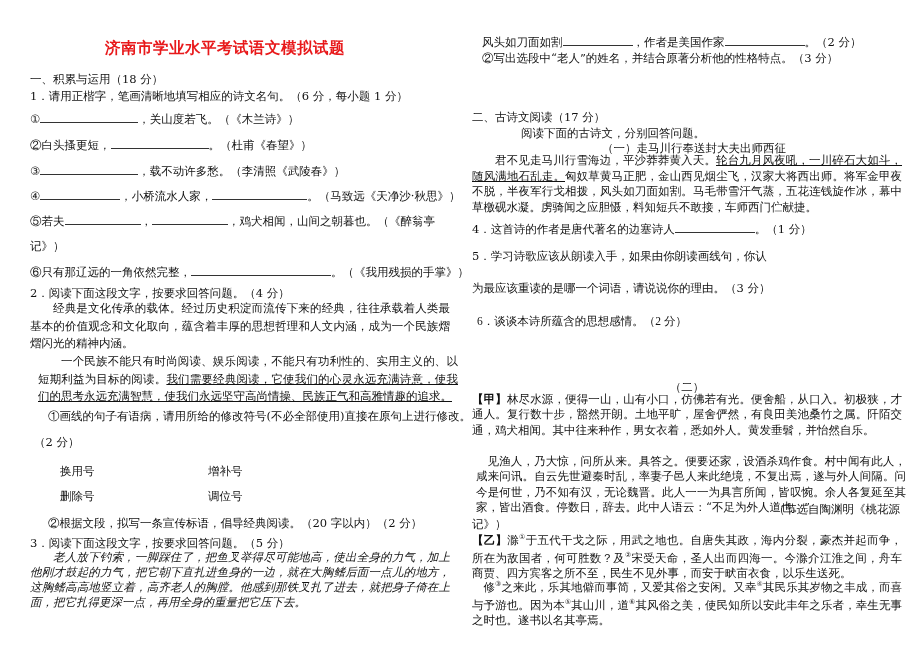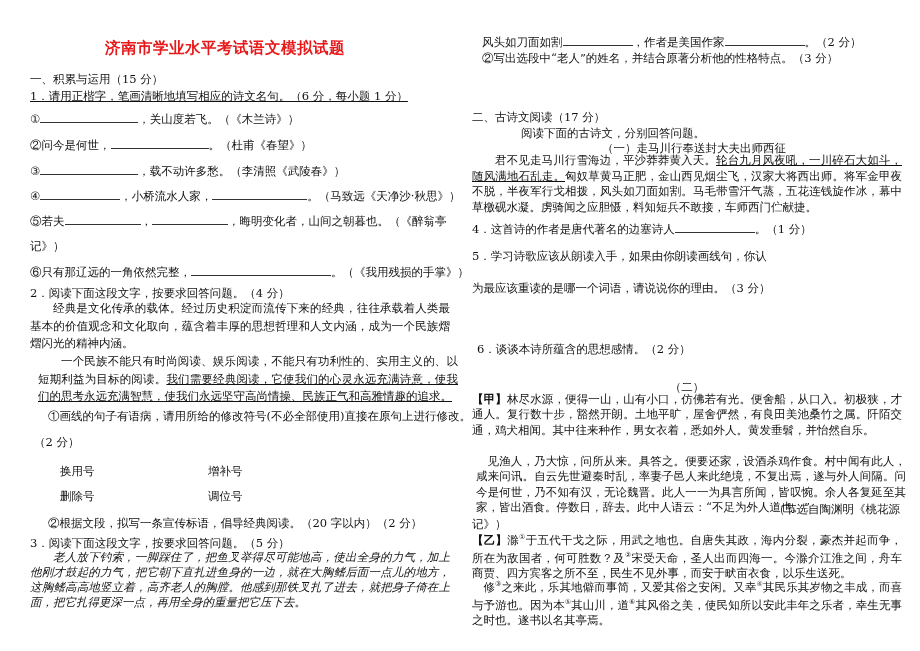--- a/index.html
+++ b/index.html
@@ -23,37 +23,37 @@
   .center { text-align: center; }
   sup { font-size: 7px; }
   .bold { font-weight: bold; }
 </style>
 </head>
 <body>
 
 <div class="title">济南市学业水平考试语文模拟试题</div>
 
 <div class="col left">
-  <div class="abs" style="top:72px;left:0;">一、积累与运用（15 分）</div>
-  <div class="abs" style="top:89px;left:0;text-decoration:underline;">1．请用正楷字，笔画清晰地填写相应的诗文名句。（6 分，每小题 1 分）</div>
+  <div class="abs" style="top:72px;left:0;">一、积累与运用（18 分）</div>
+  <div class="abs" style="top:89px;left:0;">1．请用正楷字，笔画清晰地填写相应的诗文名句。（6 分，每小题 1 分）</div>
 
   <div class="abs" style="top:111px;left:0;">
     <span>①</span><span class="blank" style="width:98px"></span><span>，关山度若飞。（《木兰诗》）</span>
   </div>
   <div class="abs" style="top:137px;left:0;">
-    <span>②</span><span>问今是何世，</span><span class="blank" style="width:98px"></span><span>。（杜甫《春望》）</span>
+    <span>②</span><span>白头搔更短，</span><span class="blank" style="width:98px"></span><span>。（杜甫《春望》）</span>
   </div>
   <div class="abs" style="top:163px;left:0;">
     <span>③</span><span class="blank" style="width:98px"></span><span>，载不动许多愁。（李清照《武陵春》）</span>
   </div>
   <div class="abs" style="top:188px;left:0;">
     <span>④</span><span class="blank" style="width:80px"></span><span>，小桥流水人家，</span><span class="blank" style="width:95px"></span><span>。（马致远《天净沙·秋思》）</span>
   </div>
   <div class="abs" style="top:213px;left:0;">
-    <span>⑤</span><span>若夫</span><span class="blank" style="width:76px"></span><span>，</span><span class="blank" style="width:76px"></span><span>，晦明变化者，山间之朝暮也。（《醉翁亭</span>
+    <span>⑤</span><span>若夫</span><span class="blank" style="width:76px"></span><span>，</span><span class="blank" style="width:76px"></span><span>，鸡犬相闻，山间之朝暮也。（《醉翁亭</span>
   </div>
   <div class="abs" style="top:239px;left:0;">记》）</div>
   <div class="abs" style="top:264px;left:0;">
     <span>⑥</span><span>只有那辽远的一角依然完整，</span><span class="blank" style="width:140px"></span><span>。（《我用残损的手掌》）</span>
   </div>
 
   <div class="abs" style="top:286px;left:0;">2．阅读下面这段文字，按要求回答问题。（4 分）</div>
   <div class="para" style="top:300px;left:0;width:420px;text-indent:2em;">经典是文化传承的载体。经过历史积淀而流传下来的经典，往往承载着人类最基本的价值观念和文化取向，蕴含着丰厚的思想哲理和人文内涵，成为一个民族熠熠闪光的精神内涵。</div>
   <div class="para" style="top:353px;left:0;width:420px;text-indent:2em;margin-left:8px;"><span>一个民族不能只有时尚阅读、娱乐阅读，不能只有功利性的、实用主义的、以短期利益为目标的阅读。</span><span class="ul">我们需要经典阅读，它使我们的心灵永远充满诗意，使我们的思考永远充满智慧，使我们永远坚守高尚情操、民族正气和高雅情趣的追求。</span></div>
 
@@ -78,21 +78,21 @@
   <div class="abs" style="top:110px;left:0;">二、古诗文阅读（17 分）</div>
   <div class="abs" style="top:126px;left:22px;padding-left:27px;">阅读下面的古诗文，分别回答问题。</div>
   <div class="abs" style="top:141px;left:130px;">（一）走马川行奉送封大夫出师西征</div>
   <div class="para" style="top:153px;left:0;width:430px;text-indent:2em;line-height:15.5px;"><span>君不见走马川行雪海边，平沙莽莽黄入天。</span><span class="ul">轮台九月风夜吼，一川碎石大如斗，随风满地石乱走。</span><span>匈奴草黄马正肥，金山西见烟尘飞，汉家大将西出师。将军金甲夜不脱，半夜军行戈相拨，风头如刀面如割。马毛带雪汗气蒸，五花连钱旋作冰，幕中草檄砚水凝。虏骑闻之应胆慑，料知短兵不敢接，车师西门伫献捷。</span></div>
 
   <div class="abs" style="top:221px;left:0;">
     <span>4．这首诗的作者是唐代著名的边塞诗人</span><span class="blank" style="width:80px"></span><span>。（1 分）</span>
   </div>
   <div class="abs" style="top:249px;left:0;">5．学习诗歌应该从朗读入手，如果由你朗读画线句，你认</div>
   <div class="abs" style="top:281px;left:0;">为最应该重读的是哪一个词语，请说说你的理由。（3 分）</div>
-  <div class="abs" style="top:342px;left:5px;">6．谈谈本诗所蕴含的思想感情。（2 分）</div>
+  <div class="abs" style="top:314px;left:5px;font-family:Liberation Serif, serif;">6．谈谈本诗所蕴含的思想感情。（2 分）</div>
 
   <div class="abs center" style="top:380px;left:0;width:430px;">（二）</div>
   <div class="para" style="top:392px;left:0;width:430px;line-height:15.4px;"><span class="bold">【甲】</span><span>林尽水源，便得一山，山有小口，仿佛若有光。便舍船，从口入。初极狭，才通人。复行数十步，豁然开朗。土地平旷，屋舍俨然，有良田美池桑竹之属。阡陌交通，鸡犬相闻。其中往来种作，男女衣着，悉如外人。黄发垂髫，并怡然自乐。</span></div>
   <div class="para" style="top:454px;left:4px;width:430px;line-height:15.4px;text-indent:1em;">见渔人，乃大惊，问所从来。具答之。便要还家，设酒杀鸡作食。村中闻有此人，咸来问讯。自云先世避秦时乱，率妻子邑人来此绝境，不复出焉，遂与外人间隔。问今是何世，乃不知有汉，无论魏晋。此人一一为具言所闻，皆叹惋。余人各复延至其家，皆出酒食。停数日，辞去。此中人语云：“不足为外人道也。”</div>
   <div class="abs" style="top:502px;right:2px;">（节选自陶渊明《桃花源</div>
   <div class="abs" style="top:517px;left:0;">记》）</div>
 
   <div class="para" style="top:530px;left:0;width:430px;line-height:15.4px;"><span class="bold">【乙】</span><span>滁</span><sup>①</sup><span>于五代干戈之际，用武之地也。自唐失其政，海内分裂，豪杰并起而争，所在为敌国者，何可胜数？及</span><sup>②</sup><span>宋受天命，圣人出而四海一。今滁介江淮之间，舟车商贾、四方宾客之所不至，民生不见外事，而安于畎亩衣食，以乐生送死。</span></div>
   <div class="para" style="top:577px;left:0;width:430px;line-height:15.4px;text-indent:1em;"><span>修</span><sup>③</sup><span>之来此，乐其地僻而事简，又爱其俗之安闲。又幸</span><sup>④</sup><span>其民乐其岁物之丰成，而喜与予游也。因为本</span><sup>⑤</sup><span>其山川，道</span><sup>⑥</sup><span>其风俗之美，使民知所以安此丰年之乐者，幸生无事之时也。遂书以名其亭焉。</span></div>
 </div>

